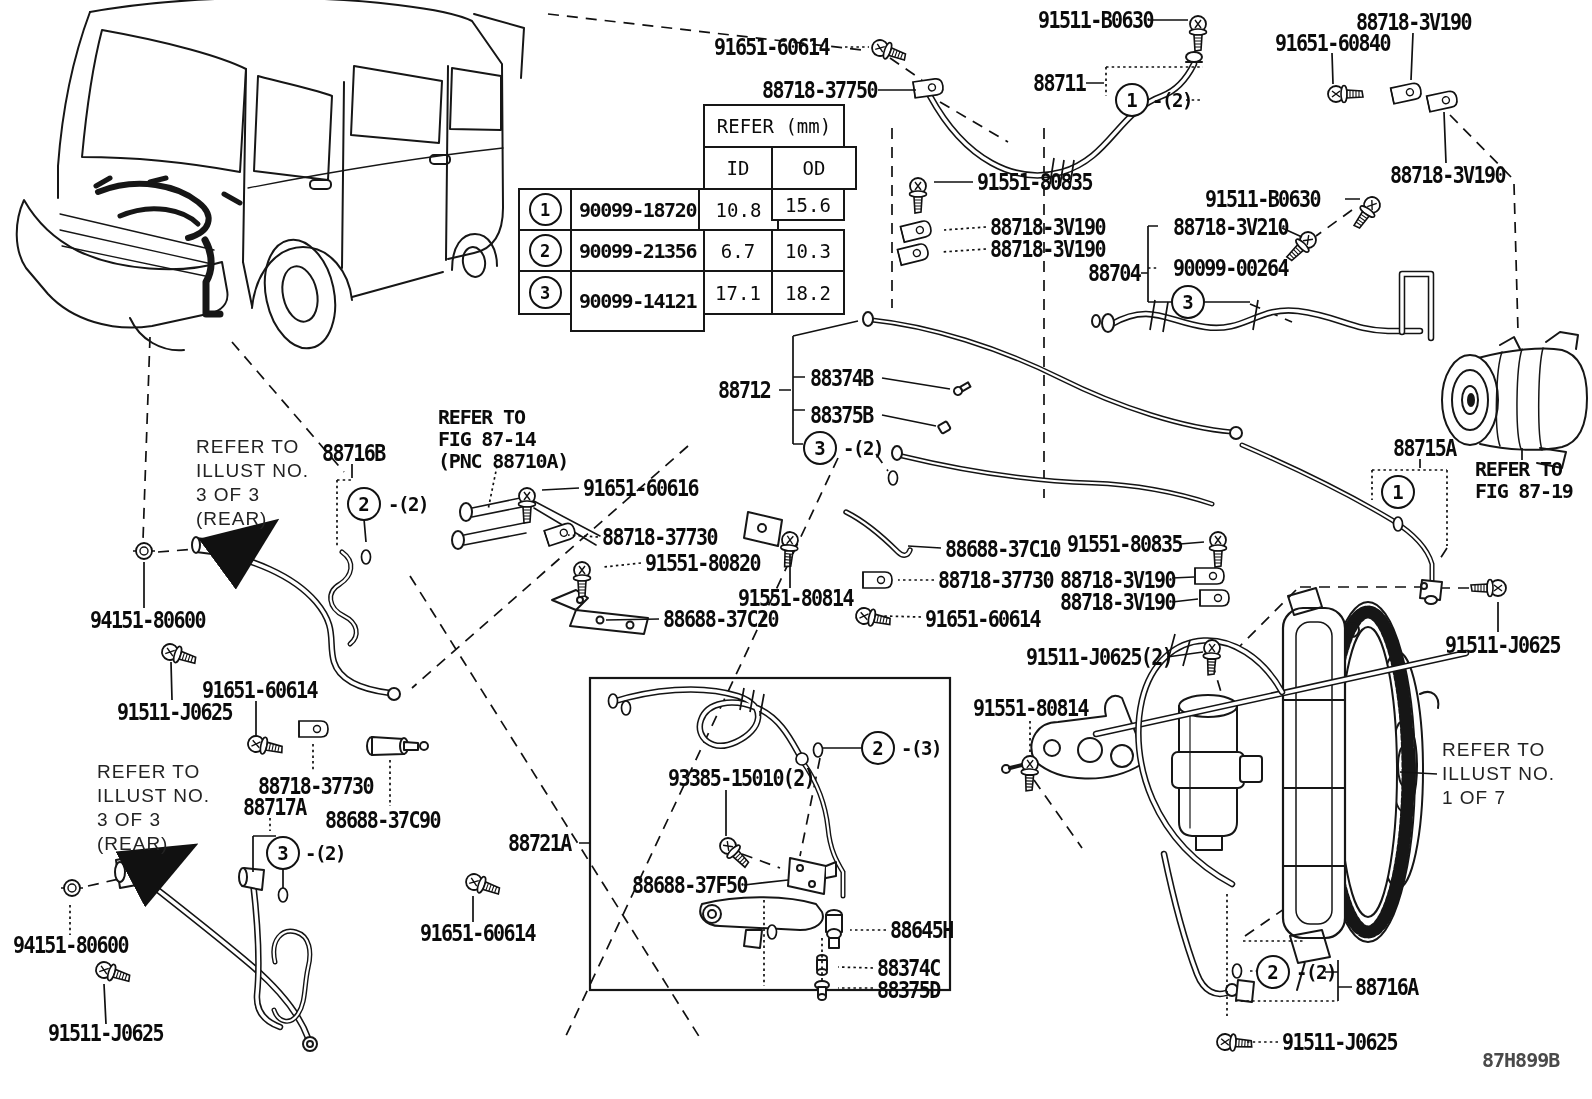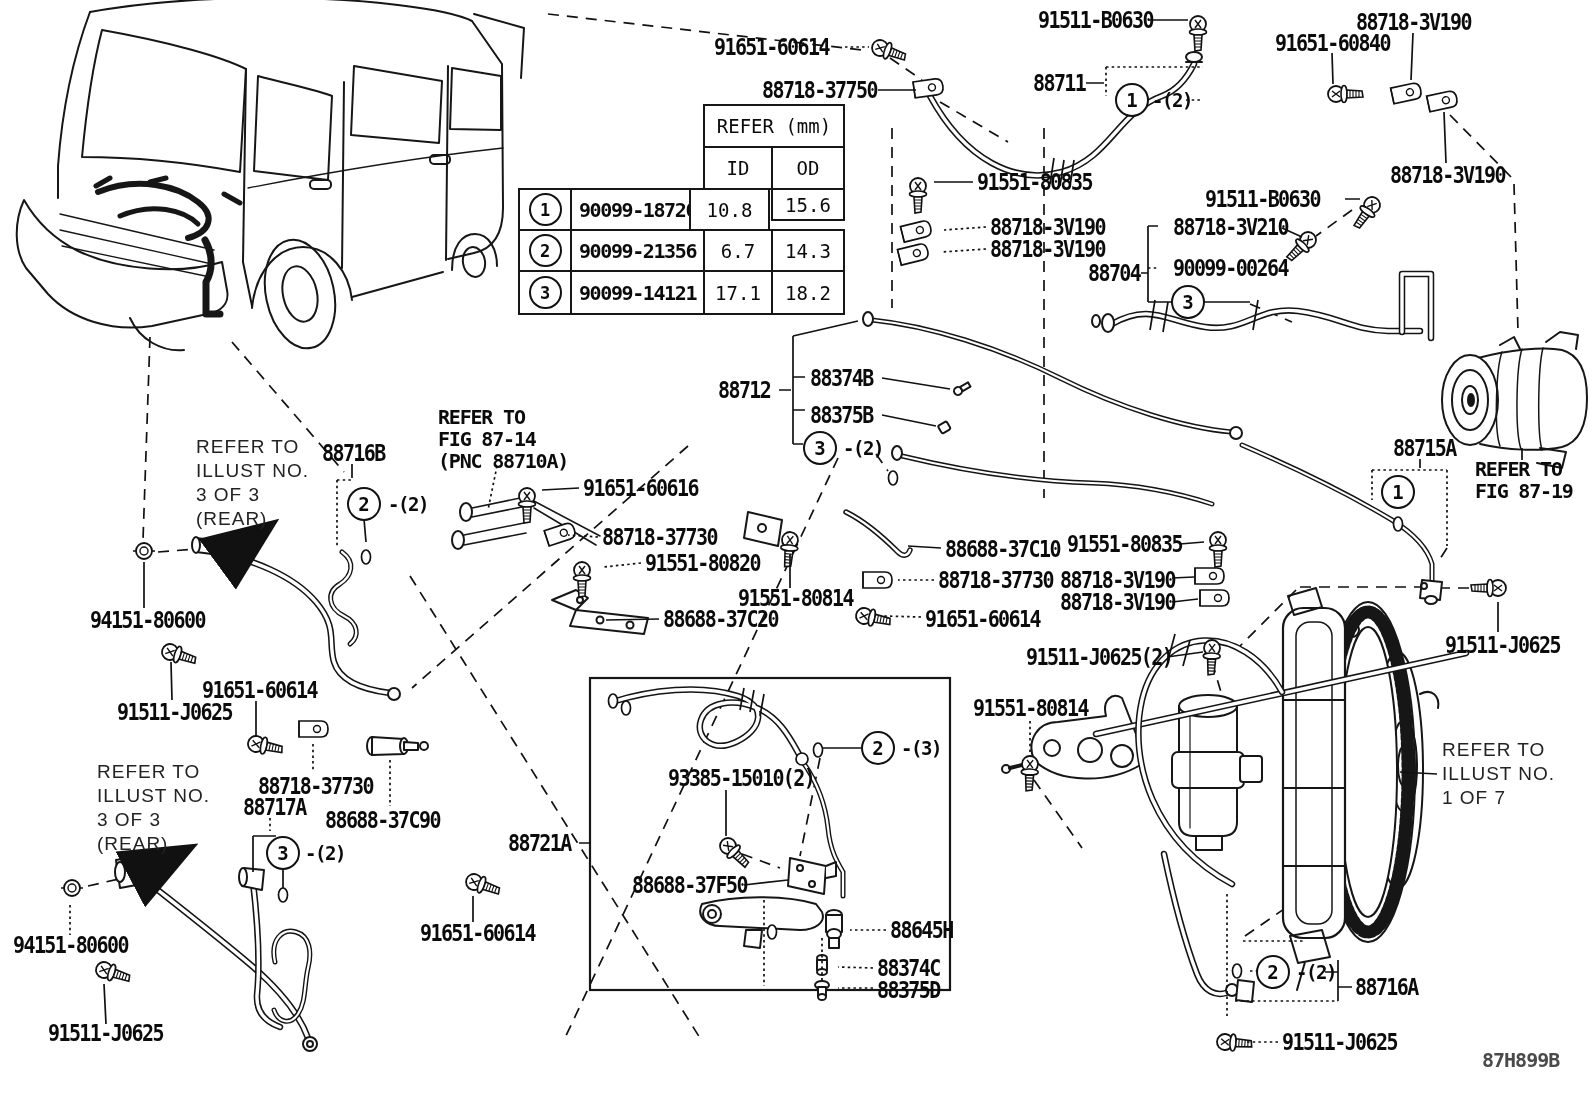--- a/index.html
+++ b/index.html
@@ -333,40 +333,40 @@
     M337,480 V546 M337,480 H352
     M1243,941 H1305 M1235,1001 H1338"></path>
 
   <line x1="238" y1="549" x2="268" y2="527" stroke="#111" stroke-width="7" marker-end="url(#arr)"></line>
   <line x1="152" y1="868" x2="186" y2="850" stroke="#111" stroke-width="7" marker-end="url(#arr)"></line>
 </svg>
 
 <div id="size-table">
   <div class="cell" style="left:191px;top:0;width:142px;height:44px">REFER (mm)</div>
   <div class="cell" style="left:191px;top:42px;width:70px;height:44px">ID</div>
-  <div class="cell" style="left:259px;top:42px;width:74px;height:44px">OD</div>
+  <div class="cell" style="left:259px;top:42px;width:86px;height:44px">OD</div>
 
   <div class="cell" style="left:6px;top:84px;width:54px;height:43px">
         <span class="circled">1</span>
       </div>
   <div class="cell part" style="left:58px;top:84px;width:135px;height:43px">90099-18720</div>
-  <div class="cell" style="left:177px;top:84px;width:81px;height:43px">10.8</div>
+  <div class="cell" style="left:186px;top:84px;width:81px;height:43px">10.8</div>
   <div class="cell" style="left:259px;top:84px;width:74px;height:33px">15.6</div>
 
   <div class="cell" style="left:6px;top:125px;width:54px;height:43px">
         <span class="circled">2</span>
       </div>
   <div class="cell part" style="left:58px;top:125px;width:135px;height:43px">90099-21356</div>
   <div class="cell" style="left:191px;top:125px;width:70px;height:43px">6.7</div>
-  <div class="cell" style="left:259px;top:125px;width:74px;height:43px">14.3</div>
+  <div class="cell" style="left:259px;top:125px;width:74px;height:43px">10.3</div>
 
   <div class="cell" style="left:6px;top:166px;width:54px;height:45px">
         <span class="circled">3</span>
       </div>
-  <div class="cell part" style="left:58px;top:166px;width:135px;height:45px">90099-14121</div>
+  <div class="cell part" style="left:58px;top:166px;width:135px;height:62px">90099-14121</div>
   <div class="cell" style="left:191px;top:166px;width:70px;height:45px">17.1</div>
   <div class="cell" style="left:259px;top:166px;width:74px;height:45px">18.2</div>
 </div>
 
 <div id="overlay">
       <div class="plabel" style="left: 714px; top: 47px;">91651-60614</div>
       <div class="plabel" style="left: 762px; top: 90px;">88718-37750</div>
       <div class="plabel" style="left: 1038px; top: 20px;">91511-B0630</div>
       <div class="plabel" style="left: 1356px; top: 22px;">88718-3V190</div>
       <div class="plabel" style="left: 1275px; top: 43px;">91651-60840</div>

